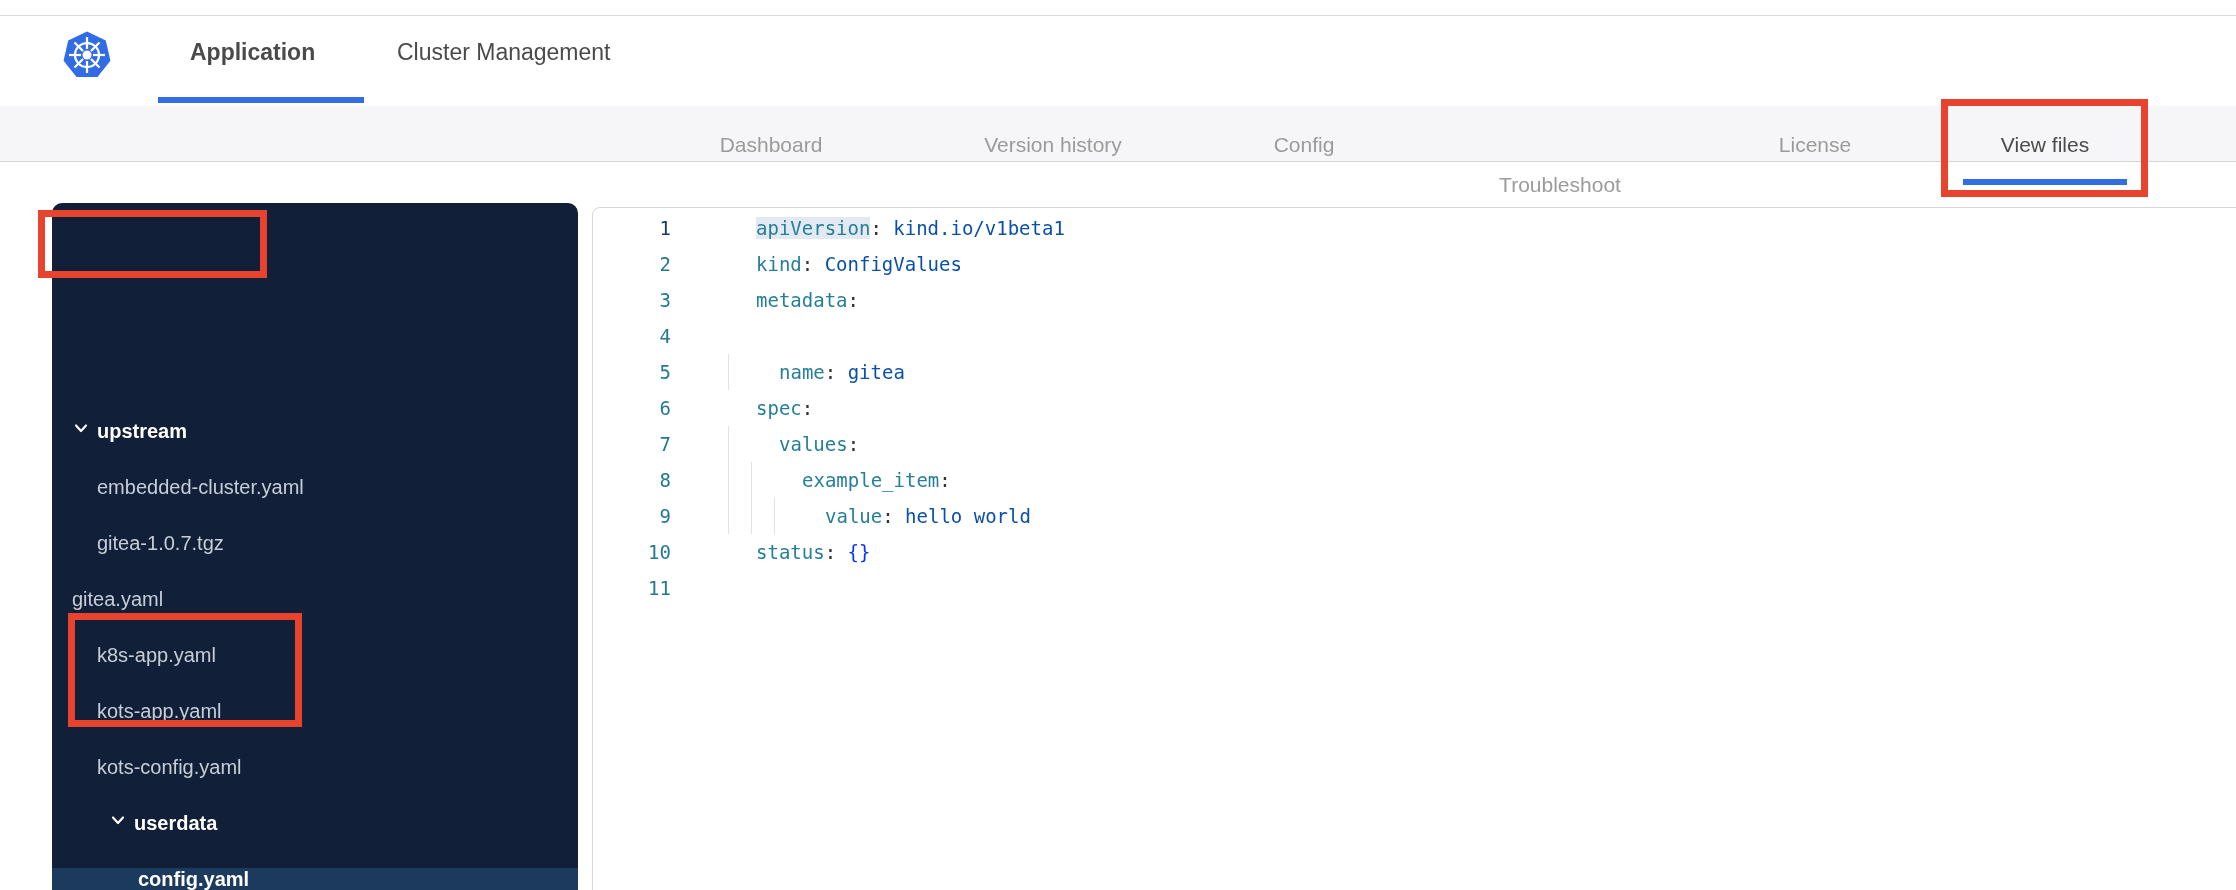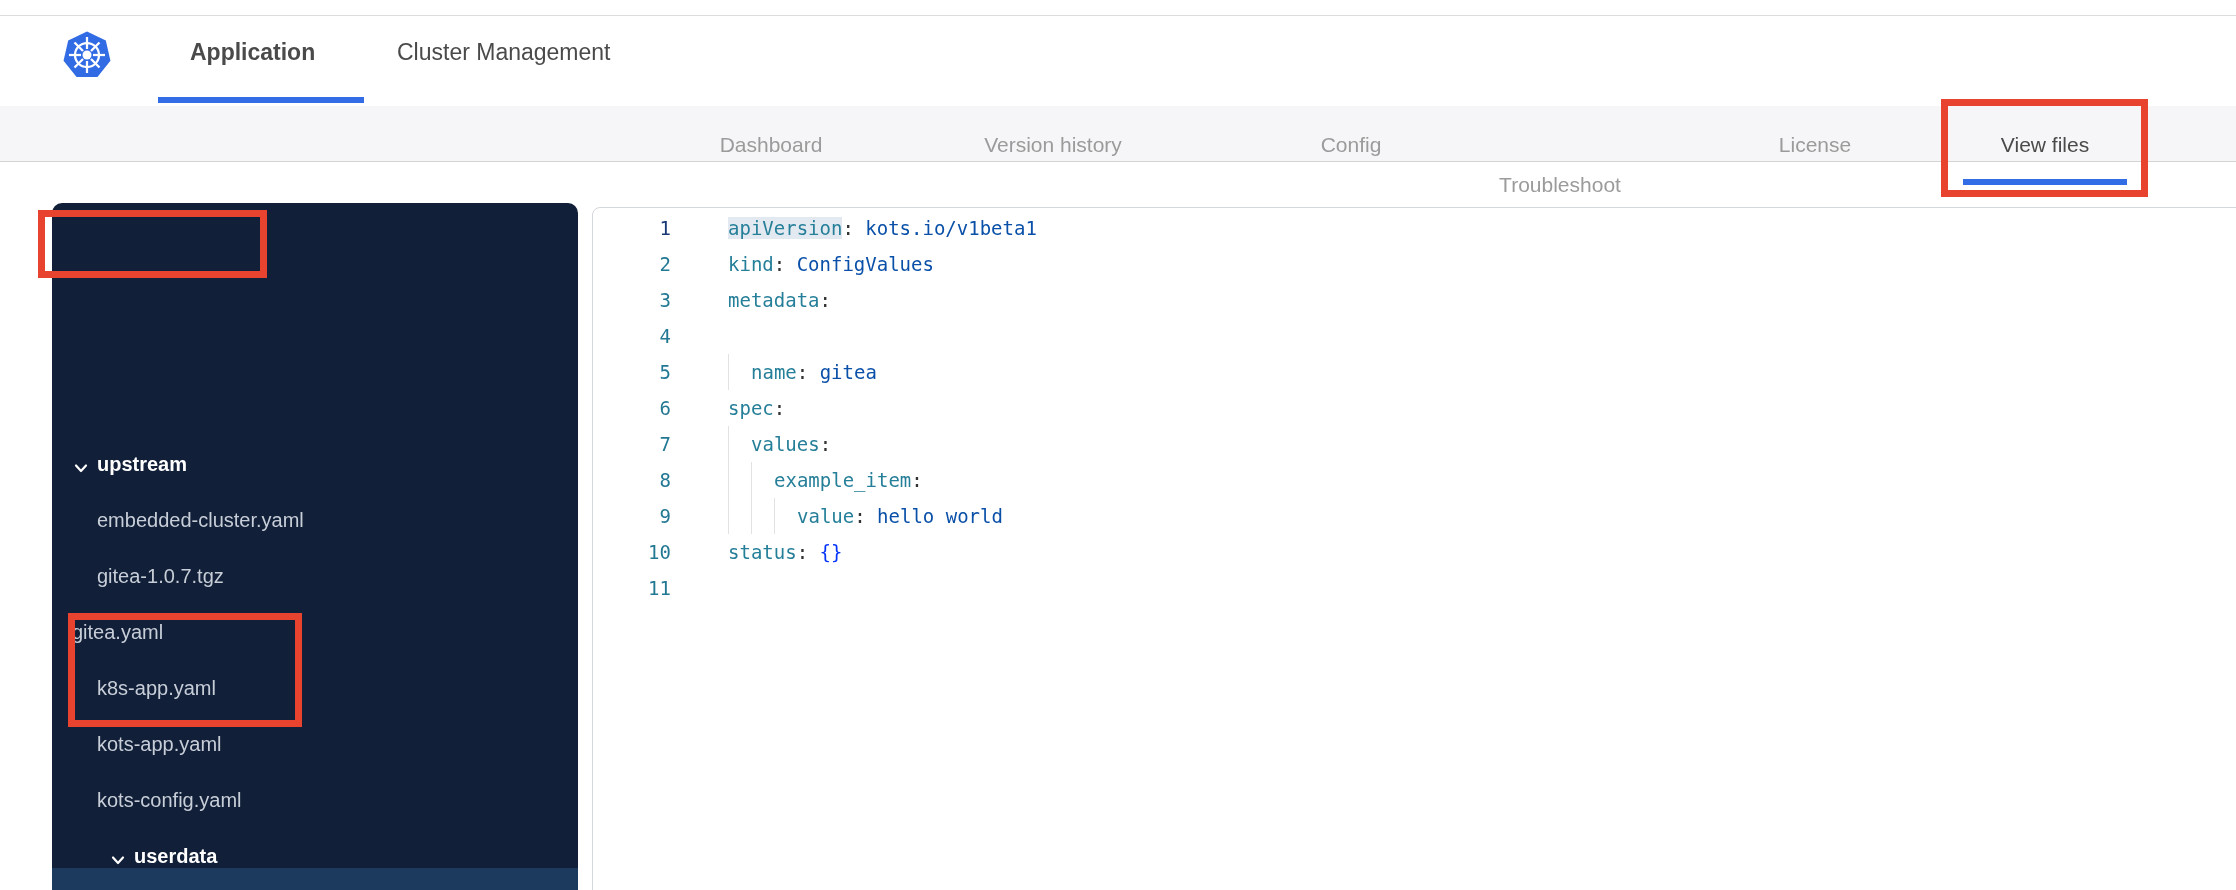--- a/index.html
+++ b/index.html
@@ -35,37 +35,37 @@
   .top-underline{position:absolute;left:158px;top:97px;width:206px;height:6px;background:var(--accent);}
 
   
   .subnav{position:absolute;left:0;top:106px;width:100%;height:56px;background:#f6f6f8;border-bottom:1px solid #d4d4d4;}
   .subnav-item{position:absolute;top:0;height:78px;display:flex;align-items:center;transform:translateX(-50%);font-size:21px;color:var(--nav-inactive);cursor:pointer;white-space:nowrap;}
   .subnav-item.active{color:var(--nav-active);}
   .subnav-underline{position:absolute;left:1963px;top:73px;width:164px;height:6px;background:var(--accent);}
 
   
   .sidebar{position:absolute;left:52px;top:203px;width:526px;height:687px;background:var(--sidebar-bg);border-radius:10px 10px 0 0;}
-  .tree-row{position:absolute;left:0;width:100%;height:56px;display:flex;align-items:flex-end;font-size:20px;cursor:pointer;white-space:nowrap;}
+  .tree-row{position:absolute;left:0;width:100%;height:56px;display:flex;align-items:flex-start;font-size:20px;cursor:pointer;white-space:nowrap;}
   .tree-row .chev{flex:0 0 16px;margin-right:8px;}
   .tree-row.folder{color:var(--folder-text);font-weight:700;}
   .tree-row.file{color:var(--file-text);font-weight:400;}
   .tree-row.selected{background:var(--selected-row);color:#fff;font-weight:700;}
   .pl-folder0{padding-left:21px;}
   .pl-file0{padding-left:45px;}
   .pl-folder1{padding-left:58px;}
   .pl-selected{padding-left:86px;}
 
   
   .editor{position:absolute;left:592px;top:207px;width:1660px;height:700px;background:#fff;border:1px solid #d4d7db;border-radius:8px;overflow:hidden;}
   .code-line{position:absolute;left:0;width:100%;height:36px;display:flex;align-items:center;font-family:"DejaVu Sans Mono",monospace;font-size:19px;line-height:36px;}
   .code-line .ln{width:78px;text-align:right;color:var(--ln);flex:0 0 78px;}
   .code-line .ln.active{color:var(--ln-active);}
   .code-line .code{margin-left:57px;white-space:pre;}
-  .tok-key{color:var(--key);}
+  .tok-key{color:var(--key);margin-left:28px;}
   .tok-p{color:#333;}
   .tok-val{color:var(--val);}
   .tok-kw{color:var(--kw);}
   .tok-brace{color:var(--brace);}
   .tok-hl{background:var(--word-hl);}
   .indent{display:inline-block;width:23px;border-left:1px solid #e2e2e2;height:36px;vertical-align:top;}
 
   
   .annotation{position:absolute;border:7px solid var(--annotation);background:transparent;pointer-events:none;}
   .ann-viewfiles{left:1941px;top:99px;width:207px;height:98px;}
@@ -96,21 +96,21 @@
     </svg>
     <div class="top-tab tab-application active">Application</div>
     <div class="top-tab tab-cluster">Cluster Management</div>
     <div class="top-underline"></div>
   </header>
 
   <nav class="subnav">
     <div id="subnav-items">
         <div class="subnav-item" style="left: 771px;">Dashboard</div>
         <div class="subnav-item" style="left: 1053px;">Version history</div>
-        <div class="subnav-item" style="left: 1351px; text-align: right;">Config</div>
+        <div class="subnav-item" style="left: 1304px; text-align: right;">Config</div>
         <div class="subnav-item" style="left: 1560px; margin-top: 40px;">Troubleshoot</div>
         <div class="subnav-item" style="left: 1815px;">License</div>
         <div class="subnav-item active" style="left: 2045px;">View files</div>
       </div>
     <div class="subnav-underline"></div>
   </nav>
 
   <aside class="sidebar">
     <div id="tree-rows">
         <div class="tree-row folder pl-folder0" style="top: 217px;">
@@ -146,21 +146,21 @@
         <div class="tree-row file selected pl-selected" style="top: 665px;">
           <span>config.yaml</span>
         </div>
       </div>
   </aside>
 
   <main class="editor">
     <div id="code-lines">
         <div class="code-line" style="top: 2px;">
           <span class="ln active">1</span>
-          <span class="code"><span class="tok-key tok-hl">apiVersion</span><span class="tok-p">: </span><span class="tok-val">kots.io/v1beta1</span></span>
+          <span class="code"><span class="tok-key tok-hl">apiVersion</span><span class="tok-p">: </span><span class="tok-val">kind.io/v1beta1</span></span>
         </div>
         <div class="code-line" style="top: 38px;">
           <span class="ln">2</span>
           <span class="code"><span class="tok-key">kind</span><span class="tok-p">: </span><span class="tok-val">ConfigValues</span></span>
         </div>
         <div class="code-line" style="top: 74px;">
           <span class="ln">3</span>
           <span class="code"><span class="tok-key">metadata</span><span class="tok-p">:</span></span>
         </div>
         <div class="code-line" style="top: 110px;">

